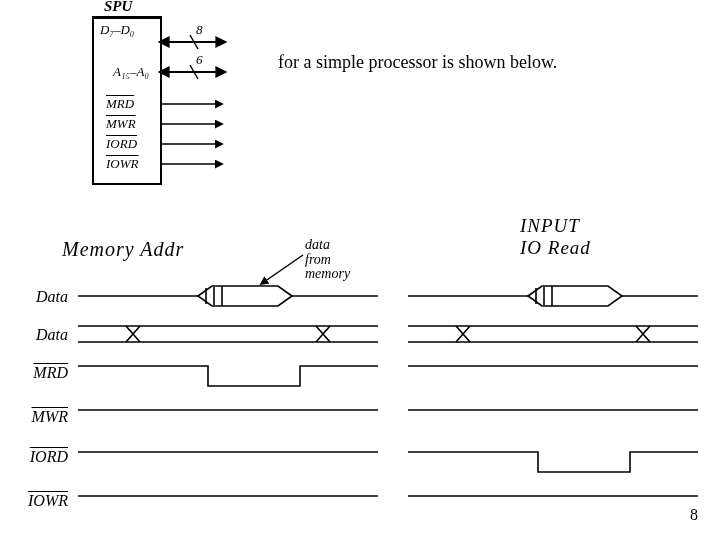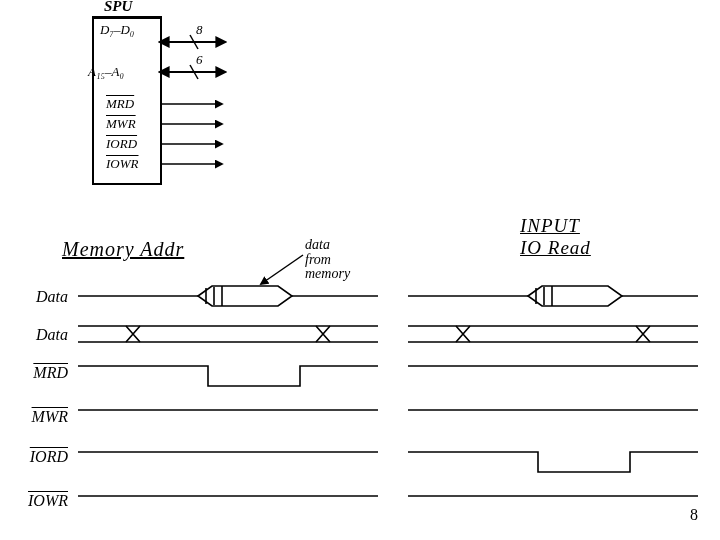--- a/index.html
+++ b/index.html
@@ -50,48 +50,48 @@
     right: 22px;
     bottom: 16px;
     font-family: "Times New Roman", serif;
     font-size: 16px;
   }
   .section-title {
     position: absolute;
     font-size: 20px;
     font-style: italic;
     letter-spacing: 1px;
-    text-decoration: underline;
   }
   .signal-label {
     position: absolute;
     font-size: 16px;
     font-style: italic;
     text-align: right;
     width: 60px;
   }
   .note {
     position: absolute;
     font-size: 14px;
     font-style: italic;
     line-height: 1.05;
   }
 </style>
 </head>
 <body>
 
 <div class="caption">
   <br>
+  <span>for a simple processor is shown below.</span>
 </div>
 
 <div class="spu-title">SPU</div>
 <div class="spu-box"></div>
 
 <div class="pin-label" style="left:100px; top:22px;">D₇–D₀</div>
-<div class="pin-label" style="left:88px; top:64px;text-align:center;">A₁₅–A₀</div>
+<div class="pin-label" style="left:113px; top:64px;text-align:center;">A₁₅–A₀</div>
 <div class="pin-label overline" style="left:106px; top:96px;">MRD</div>
 <div class="pin-label overline" style="left:106px; top:116px;">MWR</div>
 <div class="pin-label overline" style="left:106px; top:136px;">IORD</div>
 <div class="pin-label overline" style="left:106px; top:156px;">IOWR</div>
 
 <svg width="260" height="200" style="position:absolute; left:0; top:0; overflow:visible;">
   <defs>
     <marker id="ah" viewBox="0 0 10 10" refX="8" refY="5" markerWidth="6" markerHeight="6" orient="auto-start-reverse">
       <path d="M0,0 L10,5 L0,10 z" fill="#000"></path>
     </marker>

